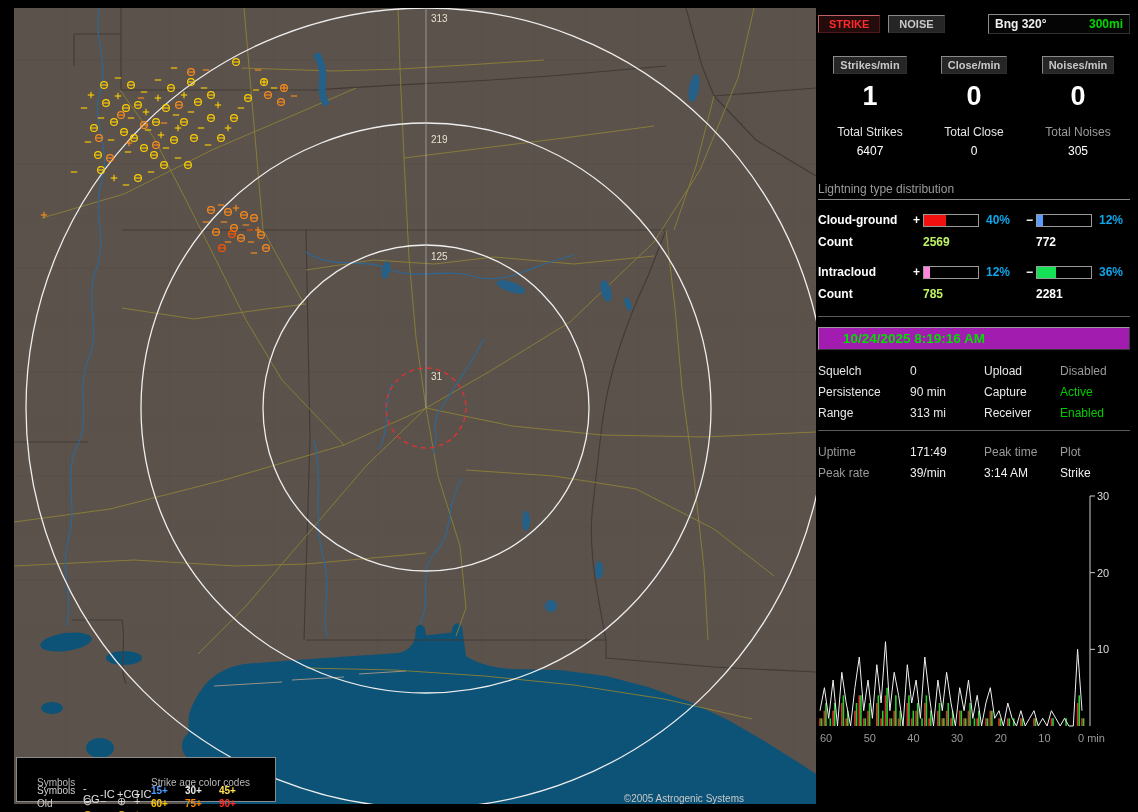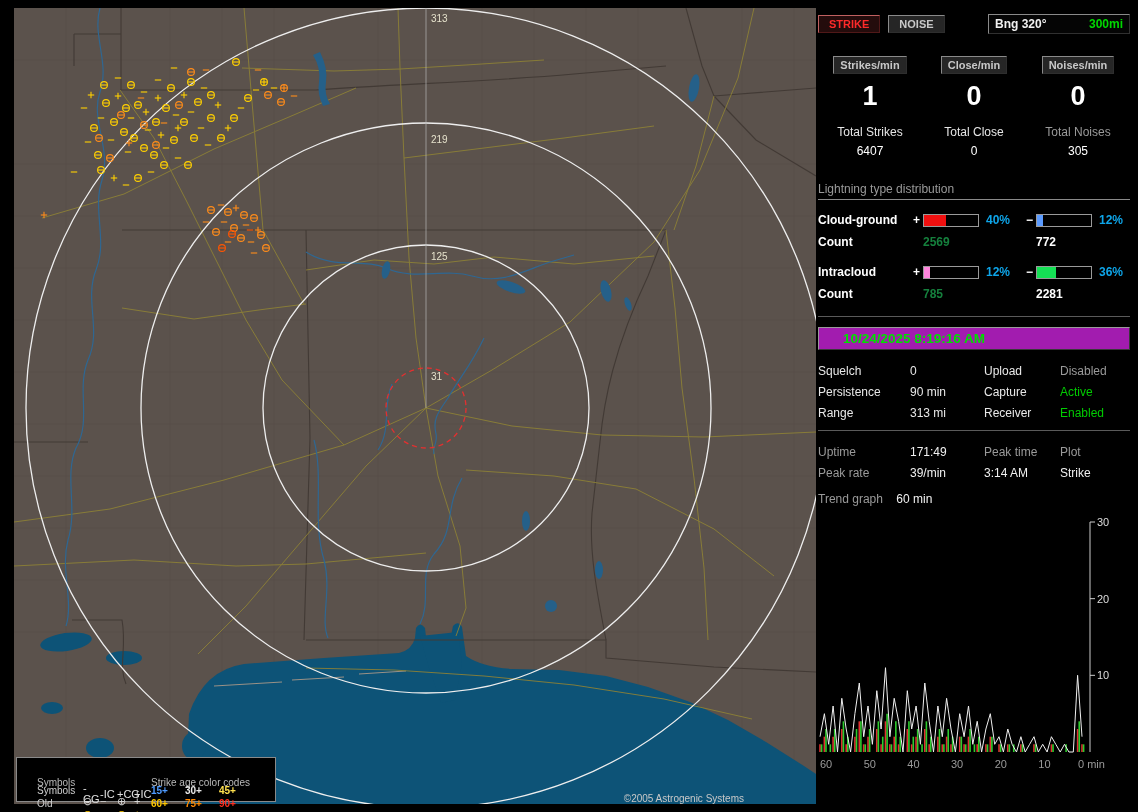--- a/index.html
+++ b/index.html
@@ -40,21 +40,21 @@
 
   .dist{margin-top:24px;}
   .dist-title{color:#9a9a9a;padding-bottom:3px;border-bottom:1px solid #8a8a8a;margin-bottom:10px;}
   .dist-row,.count-row{display:grid;grid-template-columns:92px 13px 58px 42px 13px 58px 34px;align-items:center;height:20px;}
   .count-row{height:24px;}
   .d-label{color:#fff;font-weight:bold;}
   .sign{color:#fff;text-align:center;font-weight:bold;}
   .gauge{width:54px;height:11px;border:1px solid #9a9a9a;background:#000;display:block;overflow:hidden;}
   .gauge-fill{display:block;height:100%;width:0;}
   .pct{color:#0ea5e9;font-weight:bold;padding-left:5px;}
-  .cnt1{grid-column:3;color:#15803d;font-weight:bold;}
+  .cnt1{grid-column:3;color:#bef264;font-weight:bold;}
   .cnt2{grid-column:6;color:#fff;font-weight:bold;}
   .dist-gap{height:8px;}
 
   .hr{border-top:1px solid #5a5a5a;margin:10px 0;}
 
   .datetime{border:1px solid;border-color:#9a9a9a #383838 #383838 #9a9a9a;background:#a21caf;color:#00e000;font-weight:bold;font-size:13.5px;padding:3px 24px;}
 
   .settings,.session{display:grid;grid-template-columns:92px 74px 76px 1fr;row-gap:7px;margin-top:14px;}
   .settings .lab{color:#e8e8e8;}
   .settings .val{color:#e8e8e8;}
@@ -684,24 +684,20 @@
       <span class="val">171:49</span>
       <span class="lab">Peak time</span>
       <span class="lab">Plot</span>
 
       <span class="lab">Peak rate</span>
       <span class="val">39/min</span>
       <span class="val">3:14 AM</span>
       <span class="val">Strike</span>
     </div>
 
-    <div class="trend-label-row">
-      <span class="lab">Trend graph</span>
-      <span class="val">60 min</span>
-    </div>
 
     <div class="trend">
       <svg id="trend-svg" width="312" height="258">
           <line x1="272" y1="8" x2="272" y2="238" stroke="#cccccc" stroke-width="1"></line>
           <line x1="272" y1="8" x2="277" y2="8" stroke="#cccccc" stroke-width="1"></line>
           <text x="279" y="12" fill="#dddddd" font-size="11">30</text>
           <line x1="272" y1="84.66666666666666" x2="277" y2="84.66666666666666" stroke="#cccccc" stroke-width="1"></line>
           <text x="279" y="88.66666666666666" fill="#dddddd" font-size="11">20</text>
           <line x1="272" y1="161.33333333333331" x2="277" y2="161.33333333333331" stroke="#cccccc" stroke-width="1"></line>
           <text x="279" y="165.33333333333331" fill="#dddddd" font-size="11">10</text>

